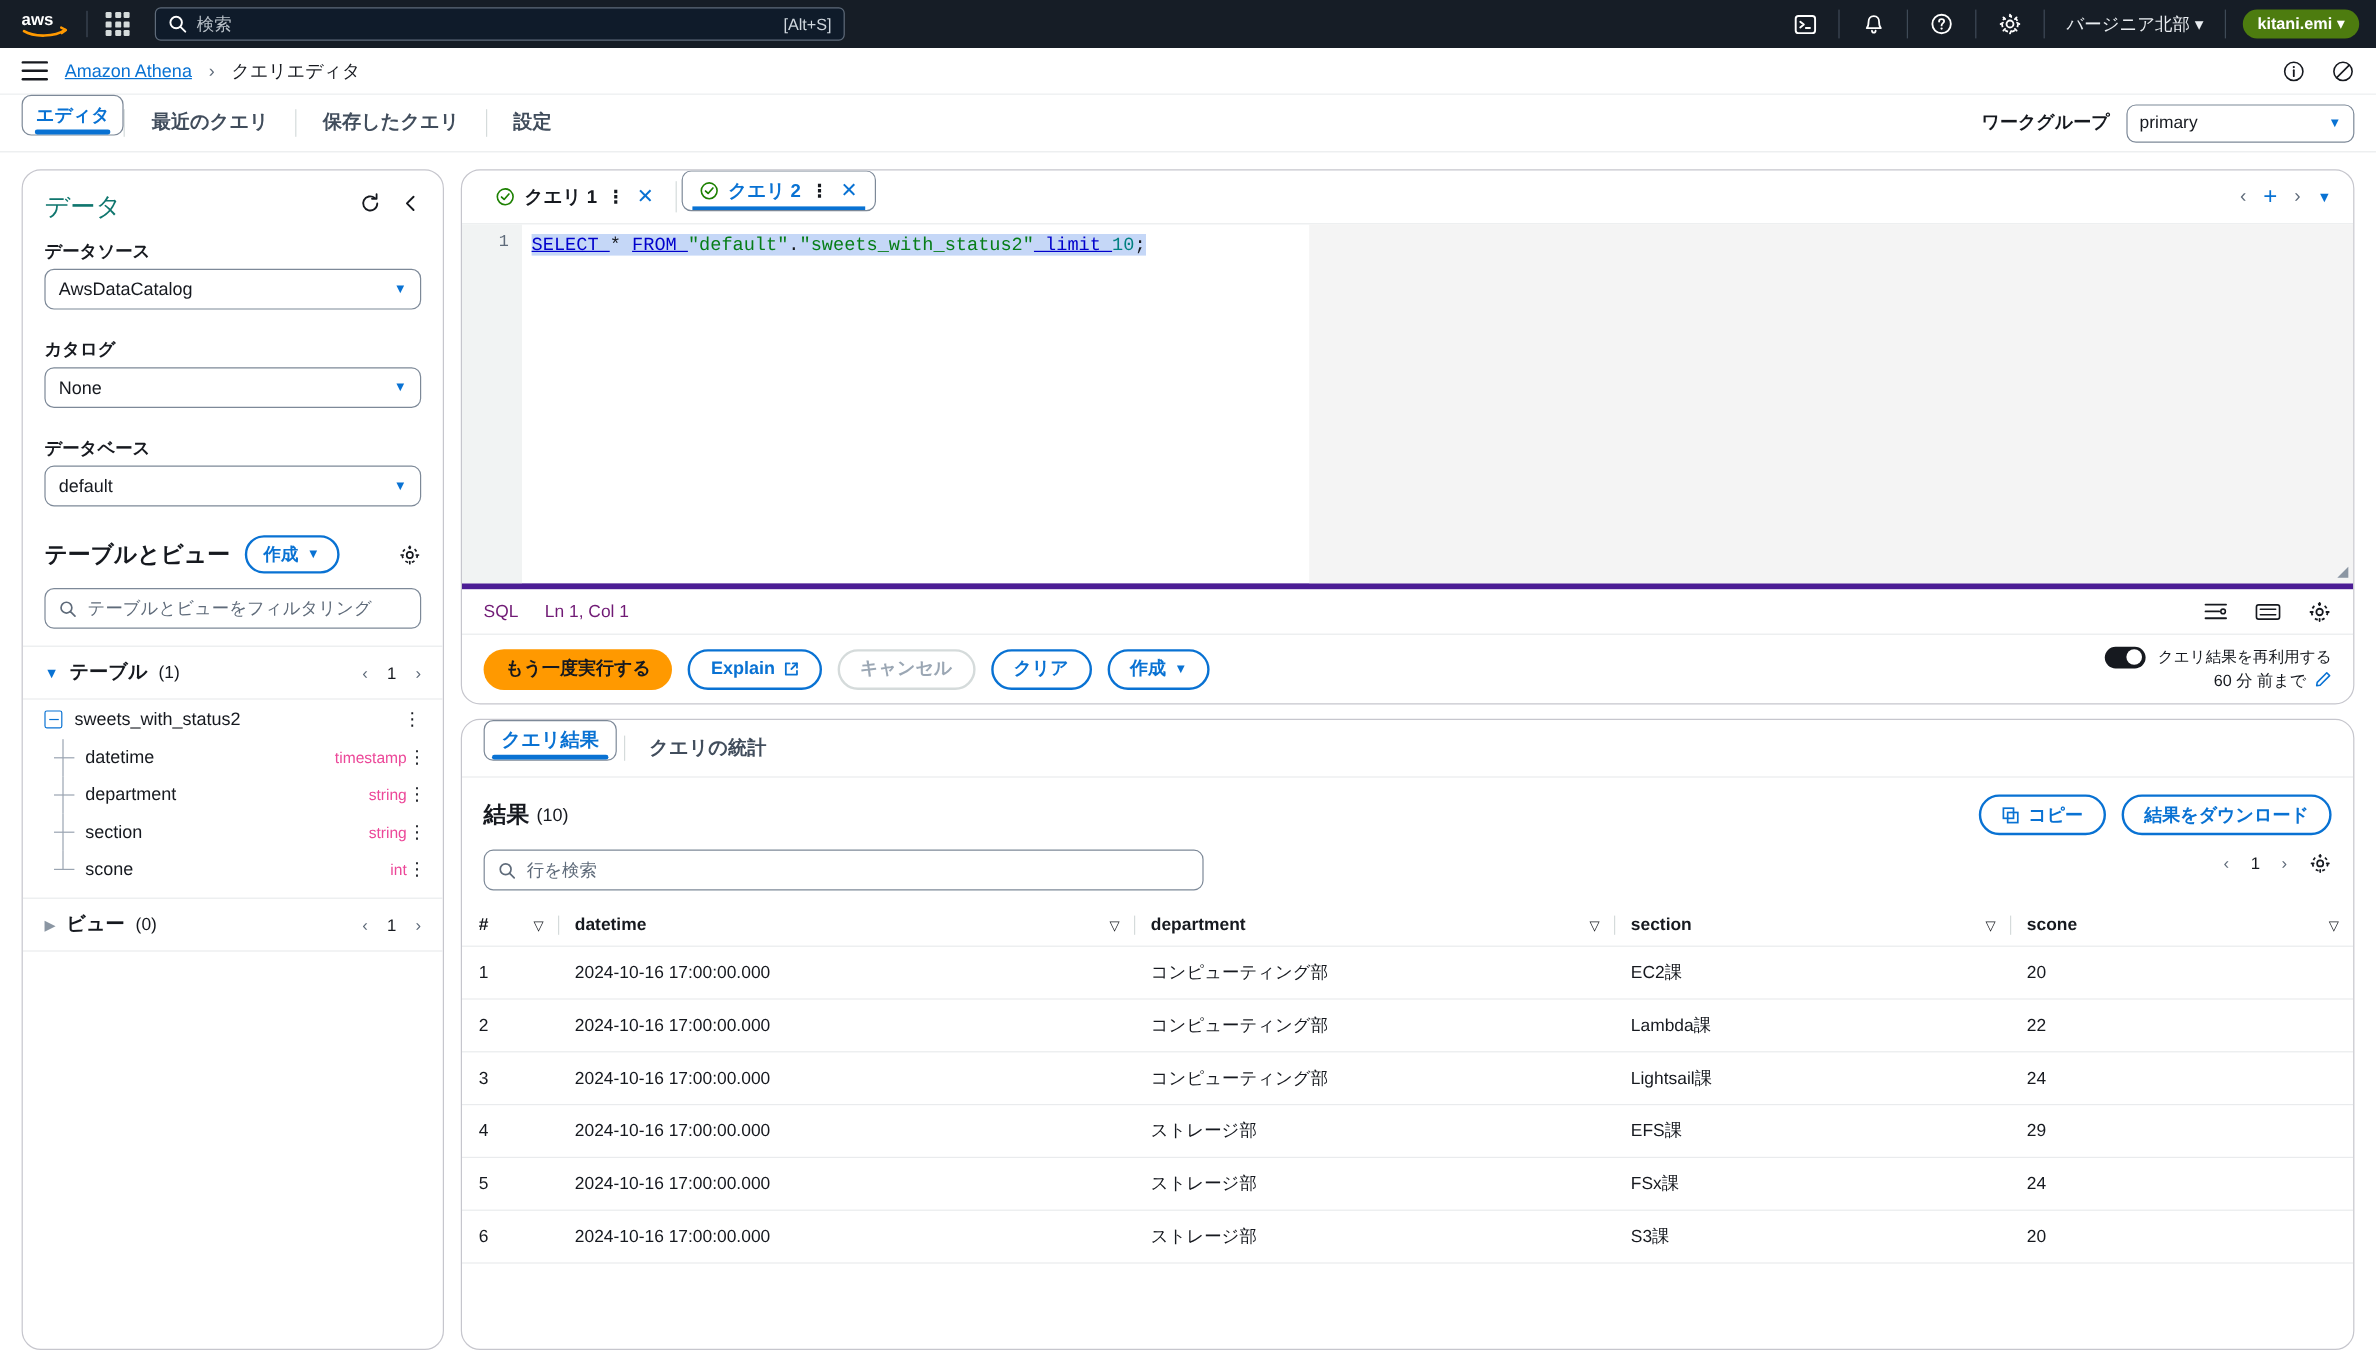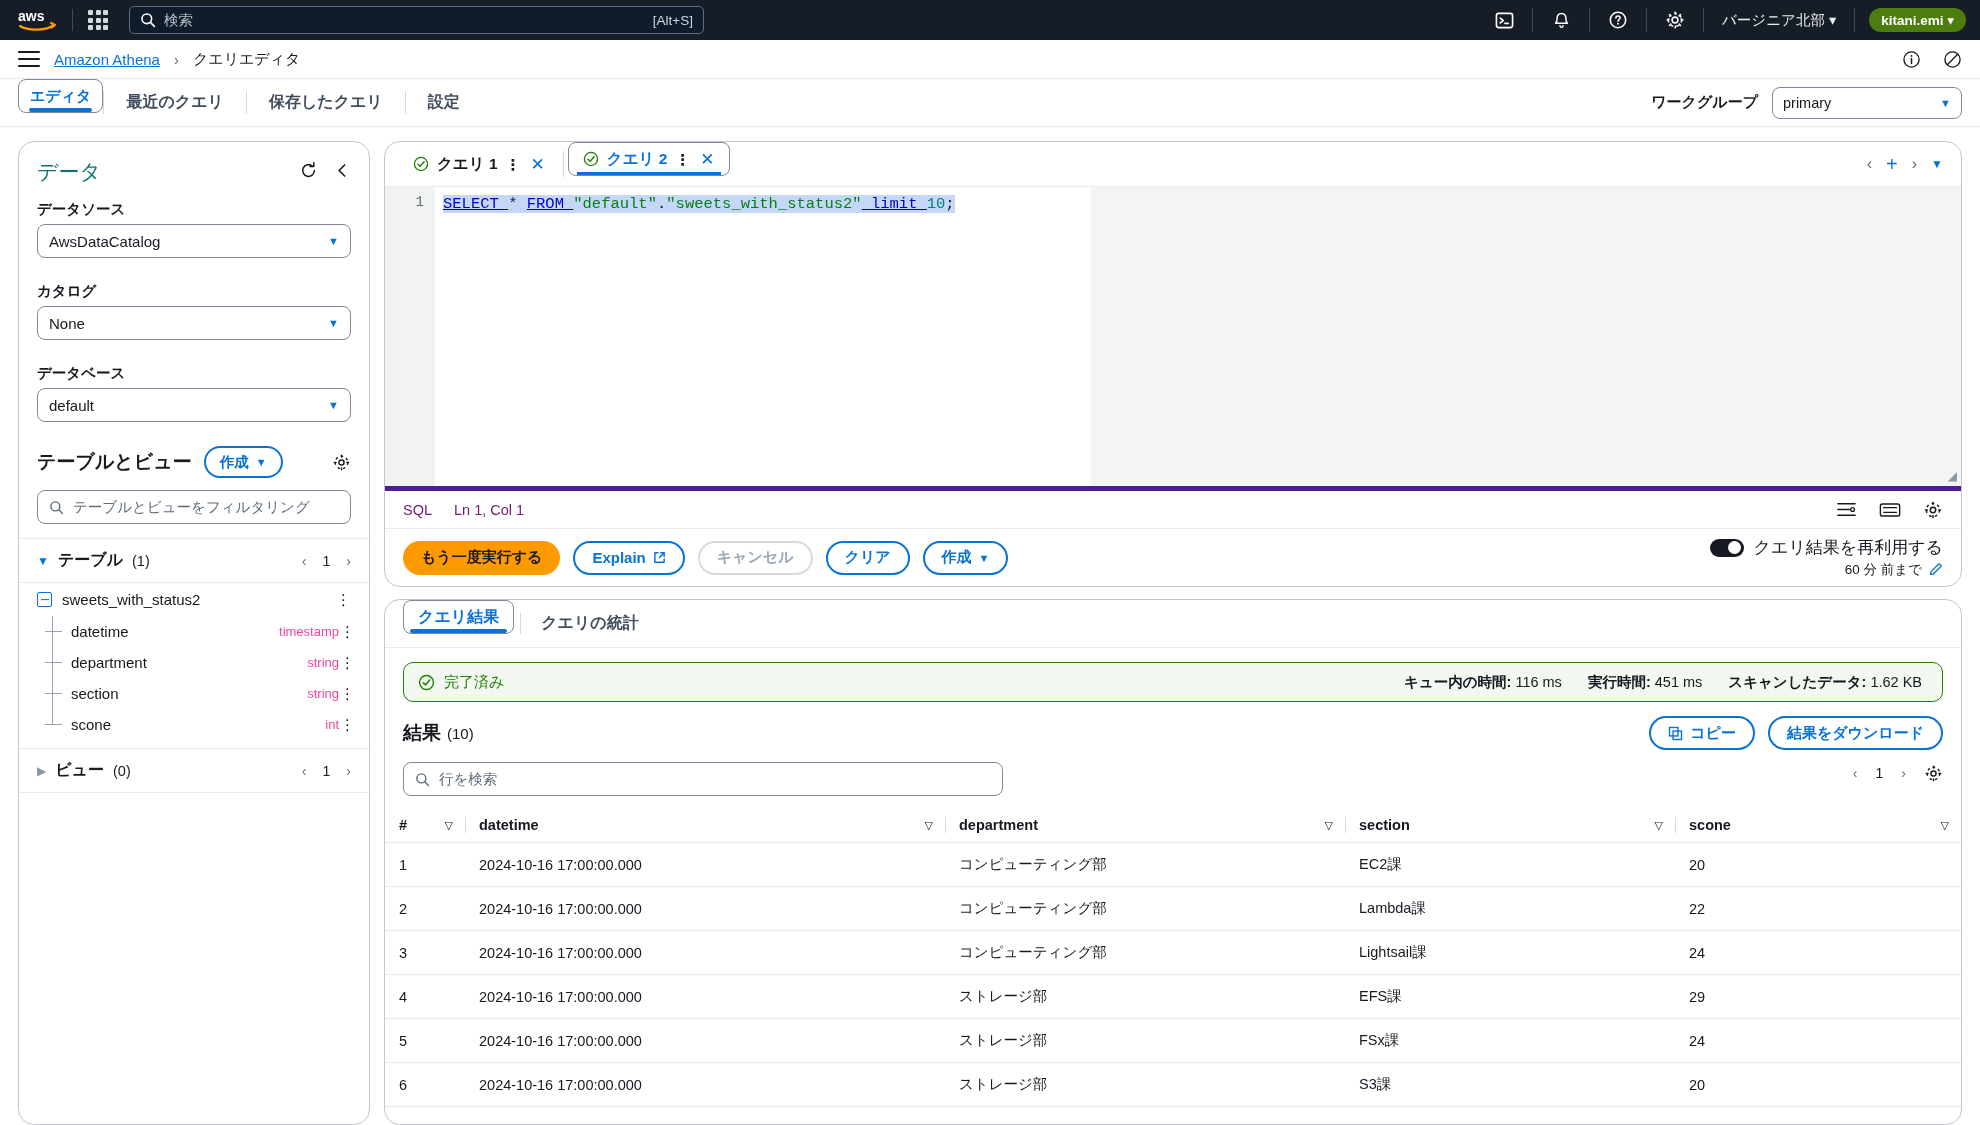--- a/index.html
+++ b/index.html
@@ -173,21 +173,21 @@
     padding: 0 18px; font-size:15px; font-weight:700; cursor:pointer; font-family:inherit;
   }
   .btn-o { border:2px solid #0972d3; color:#0972d3; background:#fff; border-radius:18px;
      height:34px; padding: 0 17px; font-size:15px; font-weight:700; cursor:pointer;
      display:flex; align-items:center; gap:7px; font-family:inherit; white-space:nowrap; }
   .btn-o.dis { border-color:#d5dbdb; color:#9ba7b4; cursor:default; }
   .actions-right { margin-left:auto; display:flex; flex-direction:column; align-items:flex-end; gap:2px; }
   .toggle-row { display:flex; align-items:center; gap:10px; }
   .toggle { width:34px; height:18px; border-radius:9px; background:#16191f; position:relative; cursor:pointer; }
   .toggle i { position:absolute; width:13px; height:13px; border-radius:50%; background:#fff; top:2.5px; right:3px; }
-  .toggle-lbl { font-size:17px; color:#16191f; }
+  .toggle-lbl { font-size:13px; color:#16191f; }
   .subnote { font-size:13.5px; color:#16191f; display:flex; align-items:center; gap:7px; }
   .pencil { color:#0972d3; cursor:pointer; }
 
   
   .rescard { background:#fff; border:1px solid #c6c6cd; border-radius:16px; margin-top:12px;
     flex:1; overflow:hidden; display:flex; flex-direction:column; }
   .restabs { height:48px; display:flex; align-items:stretch; padding: 0 18px; border-bottom:1px solid #e9ebed; }
   .rtab { display:flex; align-items:center; padding: 0 14px; font-size:16px; font-weight:700;
      color:#414d5c; cursor:pointer; position:relative; }
   .rtab.sel { color:#0972d3; }
@@ -591,41 +591,20 @@
       <div class="restabs">
         <div class="rtab sel">
           <span>クエリ結果</span>
         </div>
         <div class="rtab-sep"></div>
         <div class="rtab">
           <span>クエリの統計</span>
         </div>
       </div>
 
-      <div class="statusalert">
-        <svg width="17" height="17" viewBox="0 0 18 18">
-          <circle cx="9" cy="9" r="7.4" stroke="#1d8102" stroke-width="1.5" fill="none"></circle>
-          <path d="M5.6 9.2 L8 11.5 L12.5 6.4" stroke="#1d8102" stroke-width="1.6" fill="none" stroke-linecap="round" stroke-linejoin="round"></path>
-        </svg>
-        <span class="sa-text">完了済み</span>
-        <span class="sa-right">
-          <span>
-            <b>キュー内の時間:</b>
-            <span>116 ms</span>
-          </span>
-          <span>
-            <b>実行時間:</b>
-            <span>451 ms</span>
-          </span>
-          <span>
-            <b>スキャンしたデータ:</b>
-            <span>1.62 KB</span>
-          </span>
-        </span>
-      </div>
 
       <div class="res-head">
         <span class="res-title">結果</span>
         <span class="res-count" style="margin-left:6px;">(10)</span>
         <span class="res-head-right">
           <span class="btn-o">
             <svg width="15" height="15" viewBox="0 0 16 16">
               <rect x="1.6" y="1.6" width="9" height="9" stroke="#0972d3" stroke-width="1.5" fill="none"></rect>
               <rect x="5.4" y="5.4" width="9" height="9" stroke="#0972d3" stroke-width="1.5" fill="none"></rect>
             </svg>

